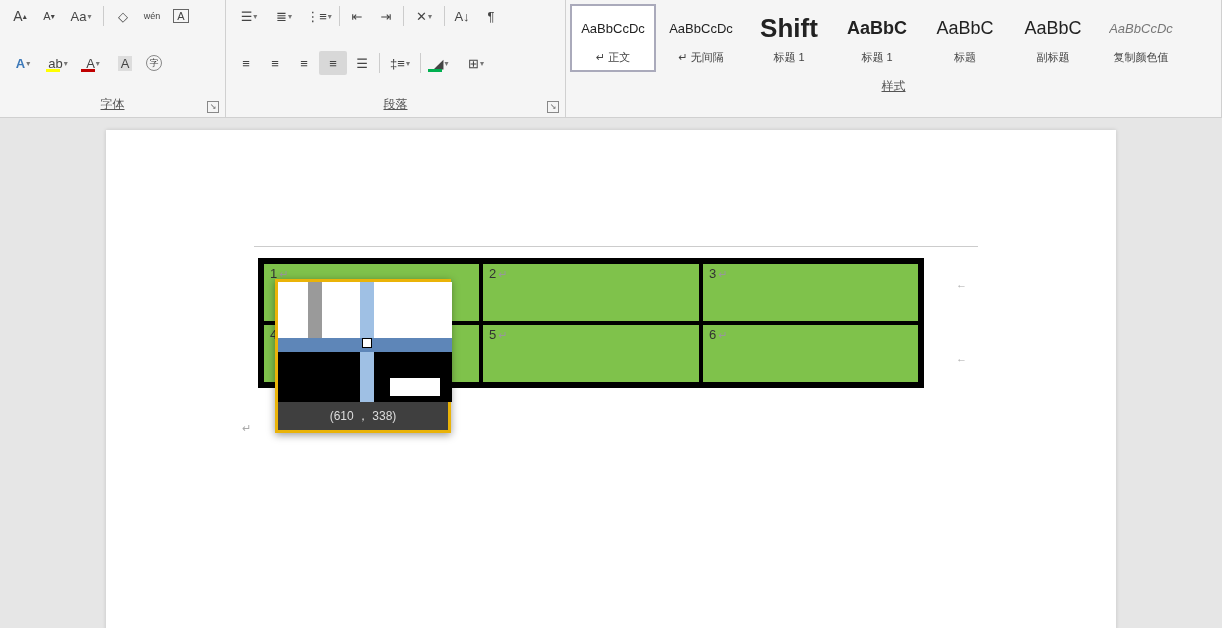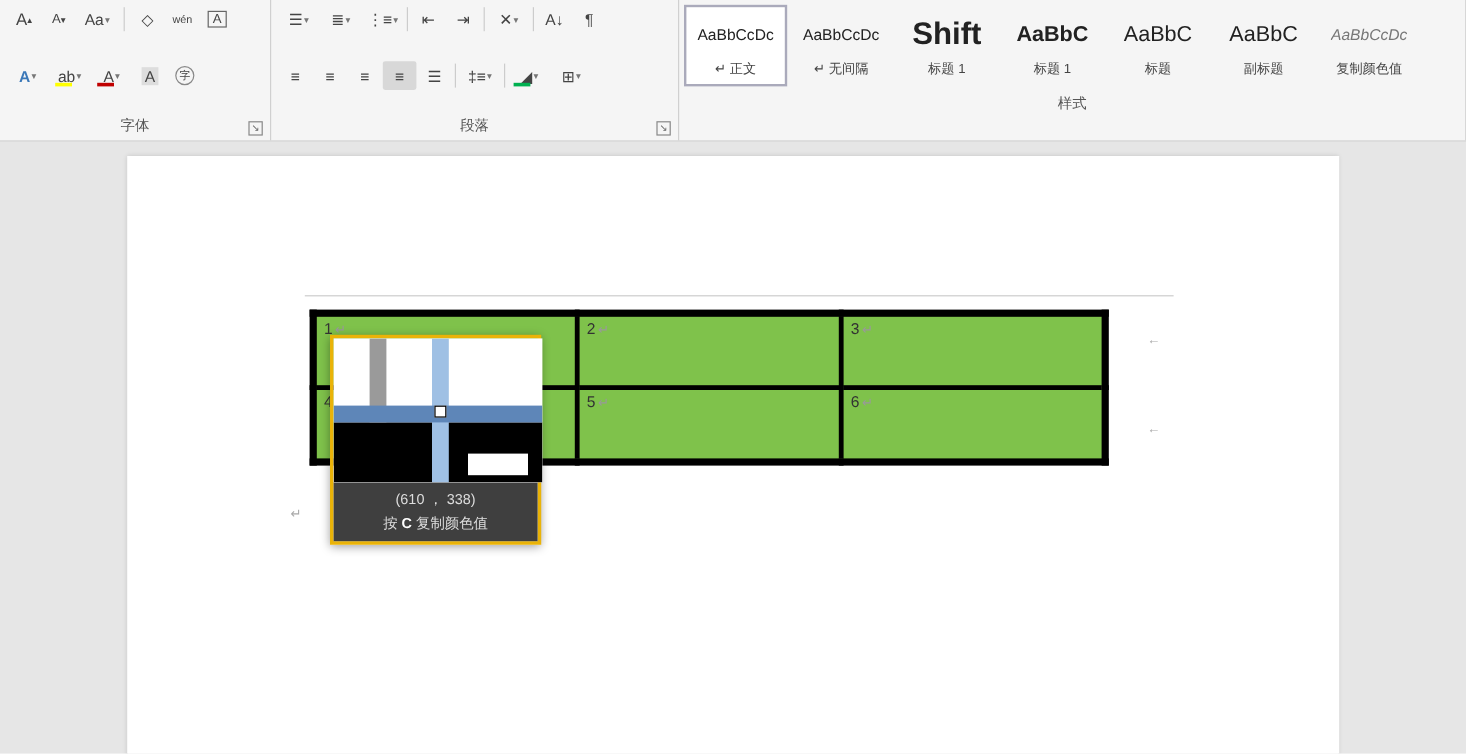--- a/index.html
+++ b/index.html
@@ -2,21 +2,21 @@
 <html><head>
   <meta charset="utf-8">
   <style>
     * { margin: 0; padding: 0; box-sizing: border-box; font-family: "Microsoft YaHei", sans-serif; }
     body { background: #e6e6e6; width: 1222px; height: 628px; overflow: hidden; }
 
     
     .ribbon { background: #f5f5f5; border-bottom: 1px solid #d0d0d0; height: 118px; display: flex; }
     .ribbon-group { border-right: 1px solid #d0d0d0; display: flex; flex-direction: column; }
     .ribbon-group-body { flex: 1; padding: 4px 6px; display: flex; align-items: flex-start; gap: 2px; flex-wrap: wrap; }
-    .ribbon-group-label { font-size: 12px; color: #555; text-align: center; padding: 2px 0 4px; position: relative; }
+    .ribbon-group-label { font-size: 12px; color: #555; text-align: center; padding: 2px 0 4px; position: relative; text-decoration: underline; }
     .ribbon-group-label .dlg-launcher { position: absolute; right: 6px; bottom: 4px; width: 12px; height: 12px; border: 1px solid #888; font-size: 8px; line-height: 10px; color: #666; text-align: center; }
 
     .ico-btn { width: 28px; height: 24px; display: flex; align-items: center; justify-content: center; font-size: 13px; color: #444; border-radius: 2px; cursor: pointer; position: relative; }
     .ico-btn .dd { font-size: 8px; margin-left: 1px; color: #777; }
     .ico-btn.wide { width: 34px; }
     .row { display: flex; gap: 1px; }
     .font-color-bar { position: absolute; bottom: 3px; left: 5px; width: 14px; height: 3px; }
 
     
     .styles-body { display: flex; gap: 2px; padding: 4px; overflow: hidden; align-items: flex-end; }
@@ -248,18 +248,17 @@
       <div class="mag-view">
         <div class="bottom-black"></div>
         <div class="v-gray"></div>
         <div class="v-blue"></div>
         <div class="h-blue"></div>
         <div class="inner-white"></div>
         <div class="center-box"></div>
       </div>
       <div class="mag-info">
         <div>(610 ， 338)</div>
-        <div><span>按 </span><b>C</b><span> 复制颜色值</span></div>
       </div>
     </div>
 
   </div>
 </div>
 
 </body></html>

